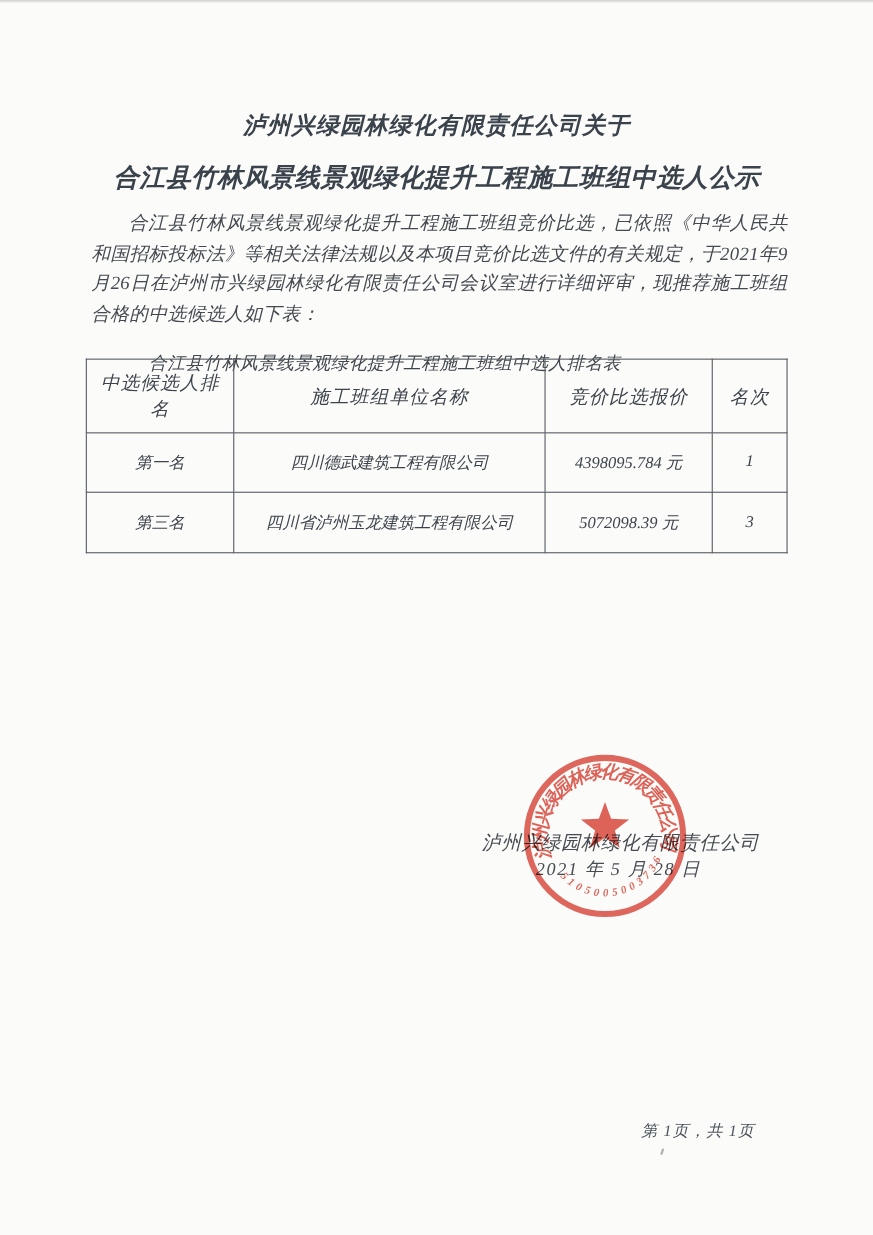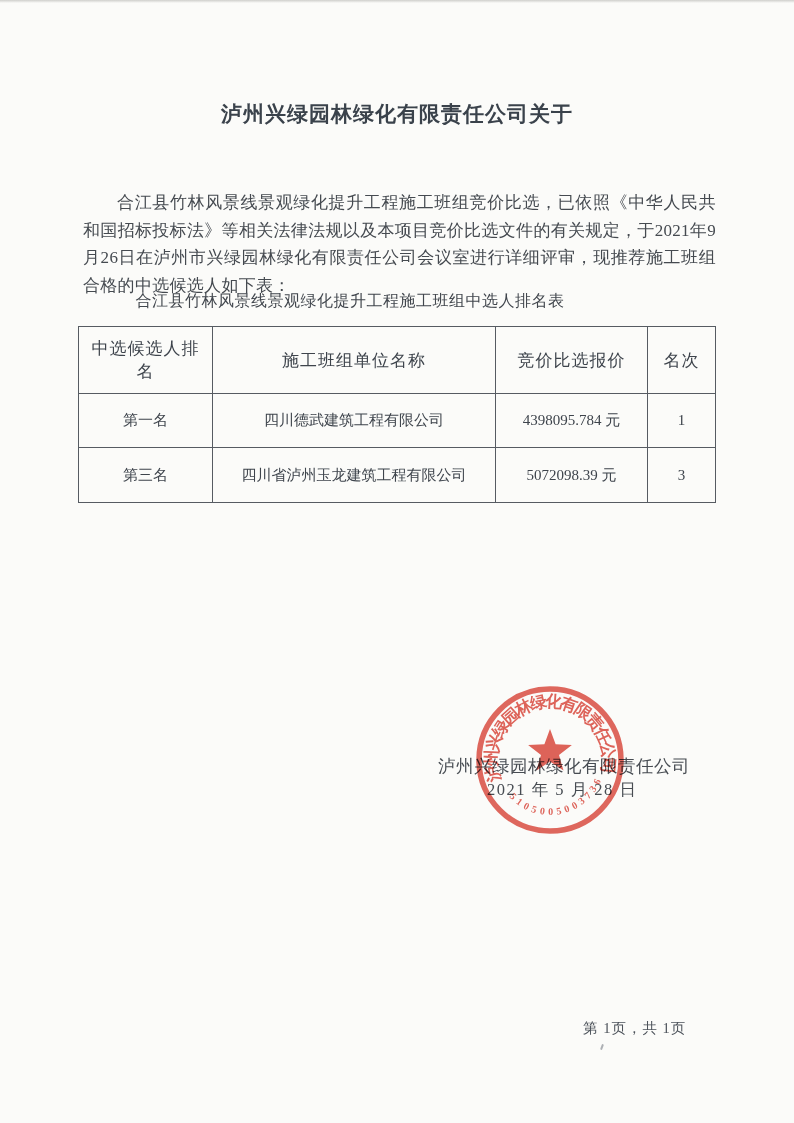--- a/index.html
+++ b/index.html
@@ -1,31 +1,32 @@
 <!DOCTYPE html>
 <html><head>
 <meta charset="utf-8">
 <style>
   html,body{margin:0;padding:0;background:#e9e9e7;}
   .page{
     position:relative;width:794px;height:1123px;margin:0 auto;
     background:#fbfbf9;overflow:hidden;
     font-family:"Liberation Serif","DejaVu Serif",serif;
     color:#42474d;
+    font-style:italic;
   }
   .scan-top-edge{position:absolute;left:0;top:0;width:794px;height:3px;
     background:linear-gradient(#cfcfcc,rgba(255,255,255,0));}
   .title1{position:absolute;left:0;top:100px;width:794px;text-align:center;
     font-size:21px;font-weight:bold;letter-spacing:1px;color:#3a424b;}
   .title2{position:absolute;left:0;top:146px;width:794px;text-align:center;
     font-size:23px;font-weight:bold;letter-spacing:0.5px;color:#3a424b;}
   .body-par{position:absolute;left:83px;top:189px;width:633px;
     font-size:17px;line-height:27.5px;text-align:justify;text-indent:34px;
     color:#454a50;letter-spacing:0.3px;}
-  .tbl-caption{position:absolute;left:0px;top:291px;width:700px;text-align:center;
+  .tbl-caption{position:absolute;left:0px;top:320px;width:700px;text-align:center;
     font-size:16px;color:#41464d;letter-spacing:0.5px;}
   table.rank{position:absolute;left:78px;top:326px;width:637px;
     border-collapse:collapse;table-layout:fixed;color:#3e444c;}
   table.rank th,table.rank td{border:1.5px solid #565b62;text-align:center;
     vertical-align:middle;font-weight:normal;padding:4px;}
   table.rank th{height:58px;font-size:17px;letter-spacing:1px;}
   table.rank td{font-size:15px;}
   tr.r1 td{height:45px;} tr.r2 td{height:47px;} tr.r3 td{height:46px;}
   .col-rank{width:134px;} .col-company{width:283px;}
   .col-price{width:152px;} .col-pos{width:68px;}
@@ -42,20 +43,21 @@
   .artifact{position:absolute;left:601px;top:1044px;width:2px;height:6px;
     background:#8b9097;transform:rotate(20deg);border-radius:2px;opacity:.7;}
 </style>
 </head>
 <body>
 
 <div class="page">
   <div class="scan-top-edge"></div>
 
   <div class="title1">泸州兴绿园林绿化有限责任公司关于</div>
+  <div class="title2">合江县竹林风景线景观绿化提升工程施工班组中选人公示</div>
 
   <div class="body-par">合江县竹林风景线景观绿化提升工程施工班组竞价比选，已依照《中华人民共和国招标投标法》等相关法律法规以及本项目竞价比选文件的有关规定，于2021年9月26日在泸州市兴绿园林绿化有限责任公司会议室进行详细评审，现推荐施工班组合格的中选候选人如下表：</div>
 
   <div class="tbl-caption">合江县竹林风景线景观绿化提升工程施工班组中选人排名表</div>
 
   <table class="rank">
     <colgroup>
       <col class="col-rank">
         <col class="col-company">
         <col class="col-price">

